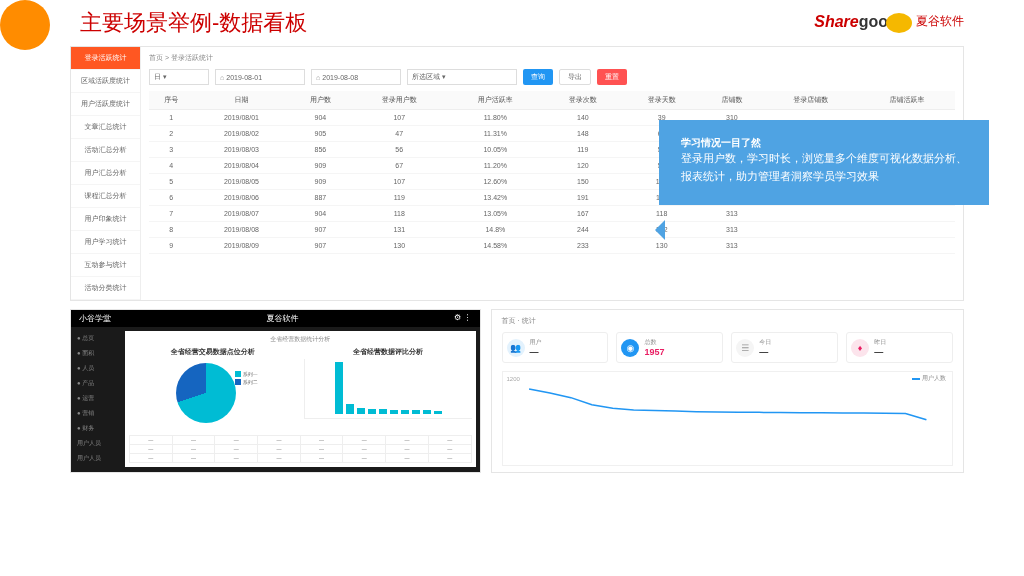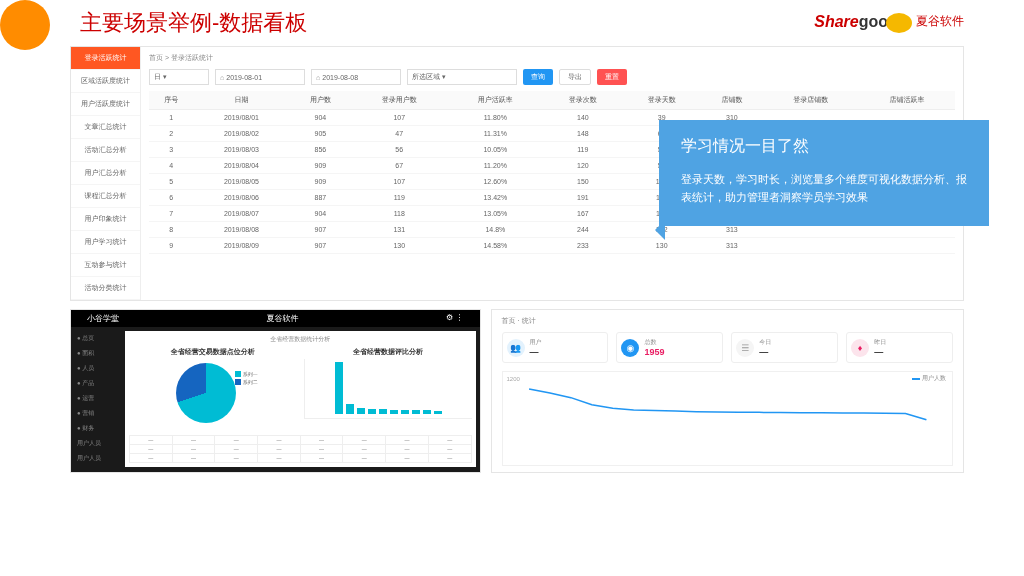--- a/index.html
+++ b/index.html
@@ -28,27 +28,27 @@
 .btn-primary { background: #2196f3; }
 .btn-plain { background: #fff; color: #666; border:1px solid #ddd; }
 .btn-danger { background: #ff5252; }
 table.data { width: 100%; border-collapse: collapse; font-size: 7px; }
 table.data th { background: #fafafa; padding: 4px 2px; text-align: center; color: #555; border-bottom: 1px solid #eee; font-weight: normal; }
 table.data td { padding: 4px 2px; text-align: center; color: #666; border-bottom: 1px solid #f5f5f5; }
 
 .callout { position: absolute; right: 35px; top: 120px; width: 330px; background: #4fa3e3; color: #fff; padding: 16px 18px 20px 22px; font-size: 11px; z-index: 5; }
 .callout::before { content:""; position:absolute; left:-14px; top:100px; border:10px solid transparent; border-right-color:#4fa3e3; }
 .callout h3 { font-size: 15px; font-weight: bold; margin-bottom: 2px; }
-.callout .sub { font-size: 16px; font-weight: normal; margin-bottom: 14px; }
+.callout .sub { font-size: 10px; font-weight: bold; }
 .callout p { line-height: 1.6; font-size: 11px; }
 
 .bottom { display: flex; gap: 10px; margin: 8px 60px 0 70px; }
 .panel { border: 1px solid #e5e5e5; background: #fff; flex: 1; position: relative; }
 .panel.dark { background: #1a1a1a; flex: 0.95; }
-.dark-header { background: #000; color: #fff; font-size: 8px; padding: 3px 16px; display: flex; justify-content: space-between; align-items:flex-start; }
+.dark-header { background: #000; color: #fff; font-size: 8px; padding: 3px 8px; display: flex; justify-content: space-between; align-items:flex-start; }
 .dark-body { display: flex; }
 .dark-side { width: 50px; padding: 4px; }
 .dside-item { color: #888; font-size: 6px; padding: 3px 2px; }
 .dark-main { flex: 1; background: #fff; margin: 4px; padding: 4px; }
 .chart-row { display: flex; gap: 8px; }
 .chart-box { flex: 1; }
 .chart-title { font-size: 7px; color: #333; text-align: center; margin-bottom: 2px; font-weight:bold; }
 .pie-container { position:relative; width:90px; height:70px; margin:0 auto; }
 .pie { width: 60px; height: 60px; border-radius: 50%; background: conic-gradient(#00bcd4 0 70%, #1565c0 70% 100%); position:absolute; left:8px; top:4px; }
 .pie-legend { position:absolute; right:0; top:12px; font-size:5px; color:#666; }
@@ -244,21 +244,21 @@
             <td></td>
             <td></td>
           </tr>
         </tbody>
     </table>
   </div>
 </div>
 
 <div class="callout">
   <div class="sub">学习情况一目了然</div>
-  <p>登录天数，学习时长，浏览量多个维度可视化数据分析、报表统计，助力管理者洞察学员学习效果</p>
+  <p>登录用户数，学习时长，浏览量多个维度可视化数据分析、报表统计，助力管理者洞察学员学习效果</p>
 </div>
 
 <div class="bottom">
   <div class="panel dark">
     <div class="dark-header">
       <span>小谷学堂</span>
       <span>夏谷软件</span>
       <span>⚙ ⋮</span>
     </div>
     <div class="dark-body">
@@ -355,21 +355,21 @@
         <div class="stat-icon ic-blue">👥</div>
         <div>
             <div class="stat-txt">用户</div>
             <div class="stat-val">—</div>
           </div>
       </div>
       <div class="stat-card">
         <div class="stat-icon ic-teal">◉</div>
         <div>
             <div class="stat-txt">总数</div>
-            <div class="stat-val red">1959</div>
+            <div class="stat-val red">1957</div>
           </div>
       </div>
       <div class="stat-card">
         <div class="stat-icon ic-plain">☰</div>
         <div>
             <div class="stat-txt">今日</div>
             <div class="stat-val">—</div>
           </div>
       </div>
       <div class="stat-card">

